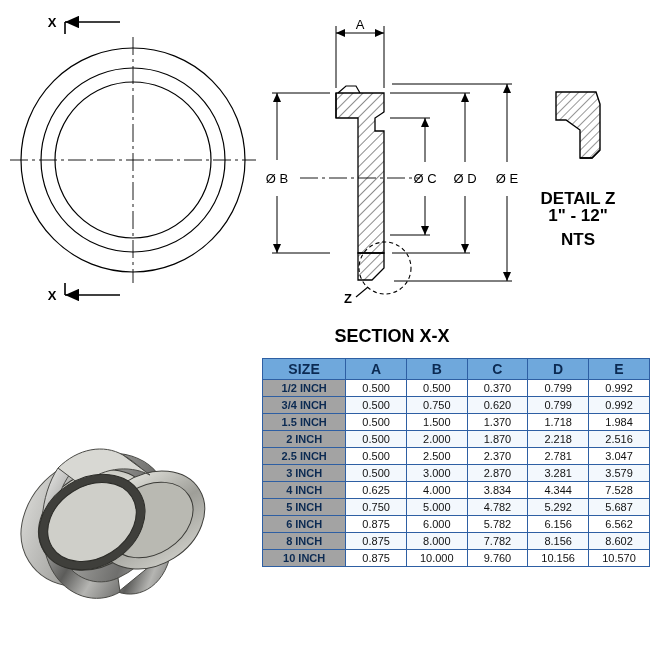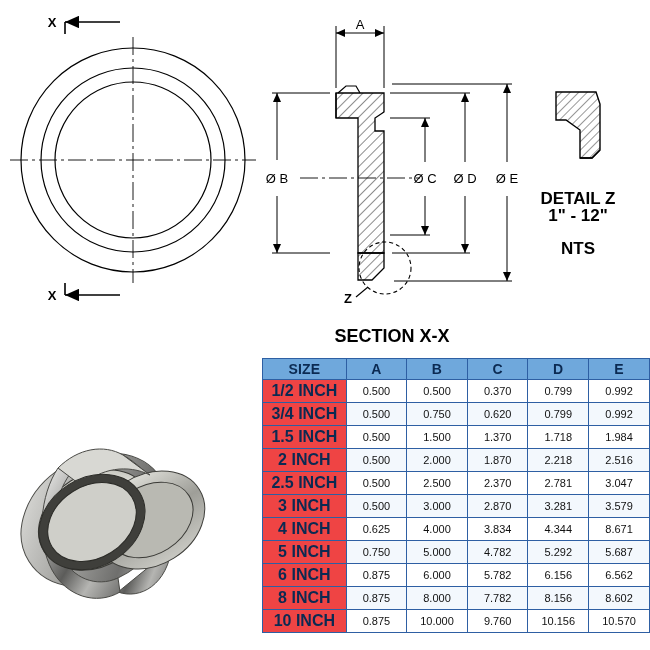--- a/index.html
+++ b/index.html
@@ -73,24 +73,24 @@
     box-sizing: border-box;
   }
   table.dims thead th {
     background: #6fa8dc;
     color: #0b2a52;
     font-weight: bold;
     font-size: 14px;
     letter-spacing: .2px;
   }
   table.dims tbody th {
-    background: #ef4444;
+    background: #a3a3a3;
     color: #0b2a52;
     font-weight: bold;
-    font-size: 16px;
+    font-size: 11px;
     width: 86px;
   }
   table.dims tbody td {
     background: #ffffff;
     color: #111;
     width: 62px;
     font-size: 11px;
   }
   table.dims tbody tr:nth-child(even) td {
     background: #f3f8fd;
@@ -243,21 +243,21 @@
         <ellipse cx="0" cy="0" rx="56" ry="44" fill="#3f3f3b" stroke="#2c2c28" stroke-width="1"></ellipse>
         <ellipse cx="0" cy="0" rx="47" ry="36" fill="#cfcfc9" stroke="#2c2c28" stroke-width="1"></ellipse>
       </g>
     </g>
   </svg>
 
   <div class="section-cap" style="left:292px; top:326px;">SECTION X-X</div>
 
   <div class="detail-cap" style="left:508px; top:190px;">DETAIL Z</div>
   <div class="detail-cap" style="left:508px; top:207px;">1" - 12"</div>
-  <div class="detail-cap" style="left:508px; top:240px;">NTS</div>
+  <div class="detail-cap" style="left:508px; top:231px;">NTS</div>
 
   <div class="tbl-wrap">
     <table class="dims">
       <thead>
         <tr>
           <th>SIZE</th>
           <th>A</th>
           <th>B</th>
           <th>C</th>
           <th>D</th>
@@ -312,21 +312,21 @@
           <td>2.870</td>
           <td>3.281</td>
           <td>3.579</td>
         </tr>
         <tr>
           <th>4 INCH</th>
           <td>0.625</td>
           <td>4.000</td>
           <td>3.834</td>
           <td>4.344</td>
-          <td>8.671</td>
+          <td>7.528</td>
         </tr>
         <tr>
           <th>5 INCH</th>
           <td>0.750</td>
           <td>5.000</td>
           <td>4.782</td>
           <td>5.292</td>
           <td>5.687</td>
         </tr>
         <tr>

